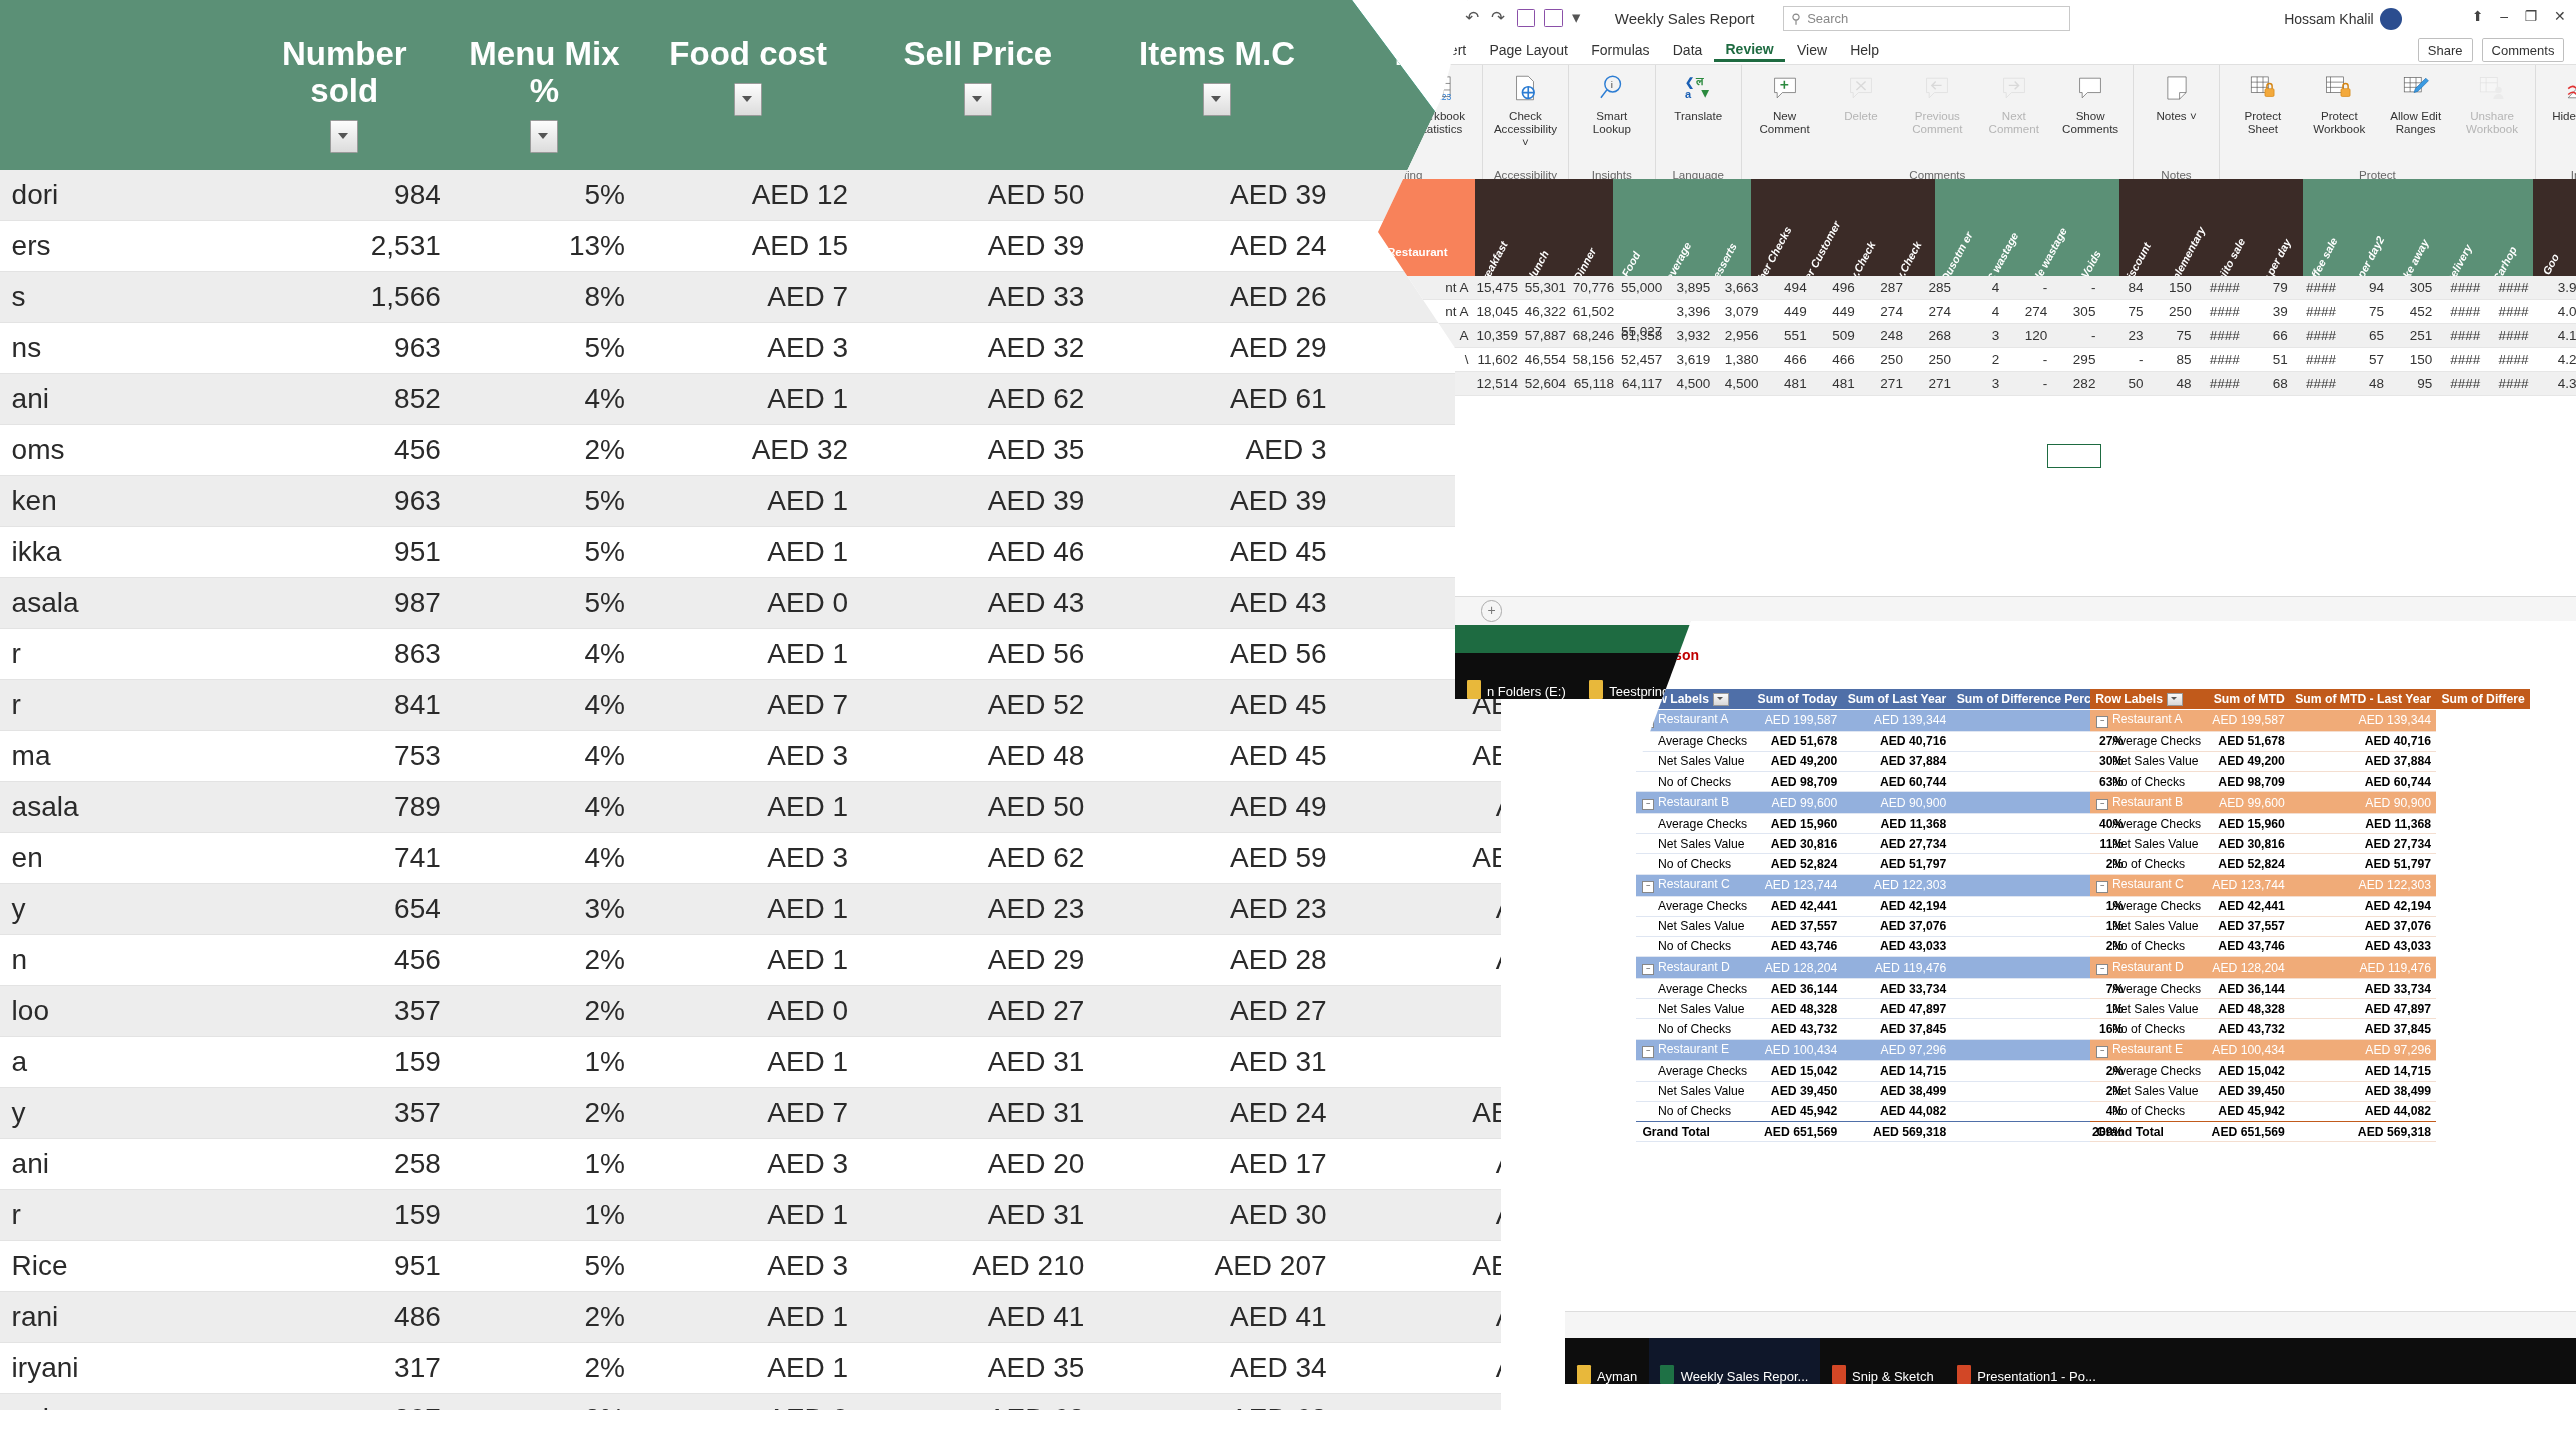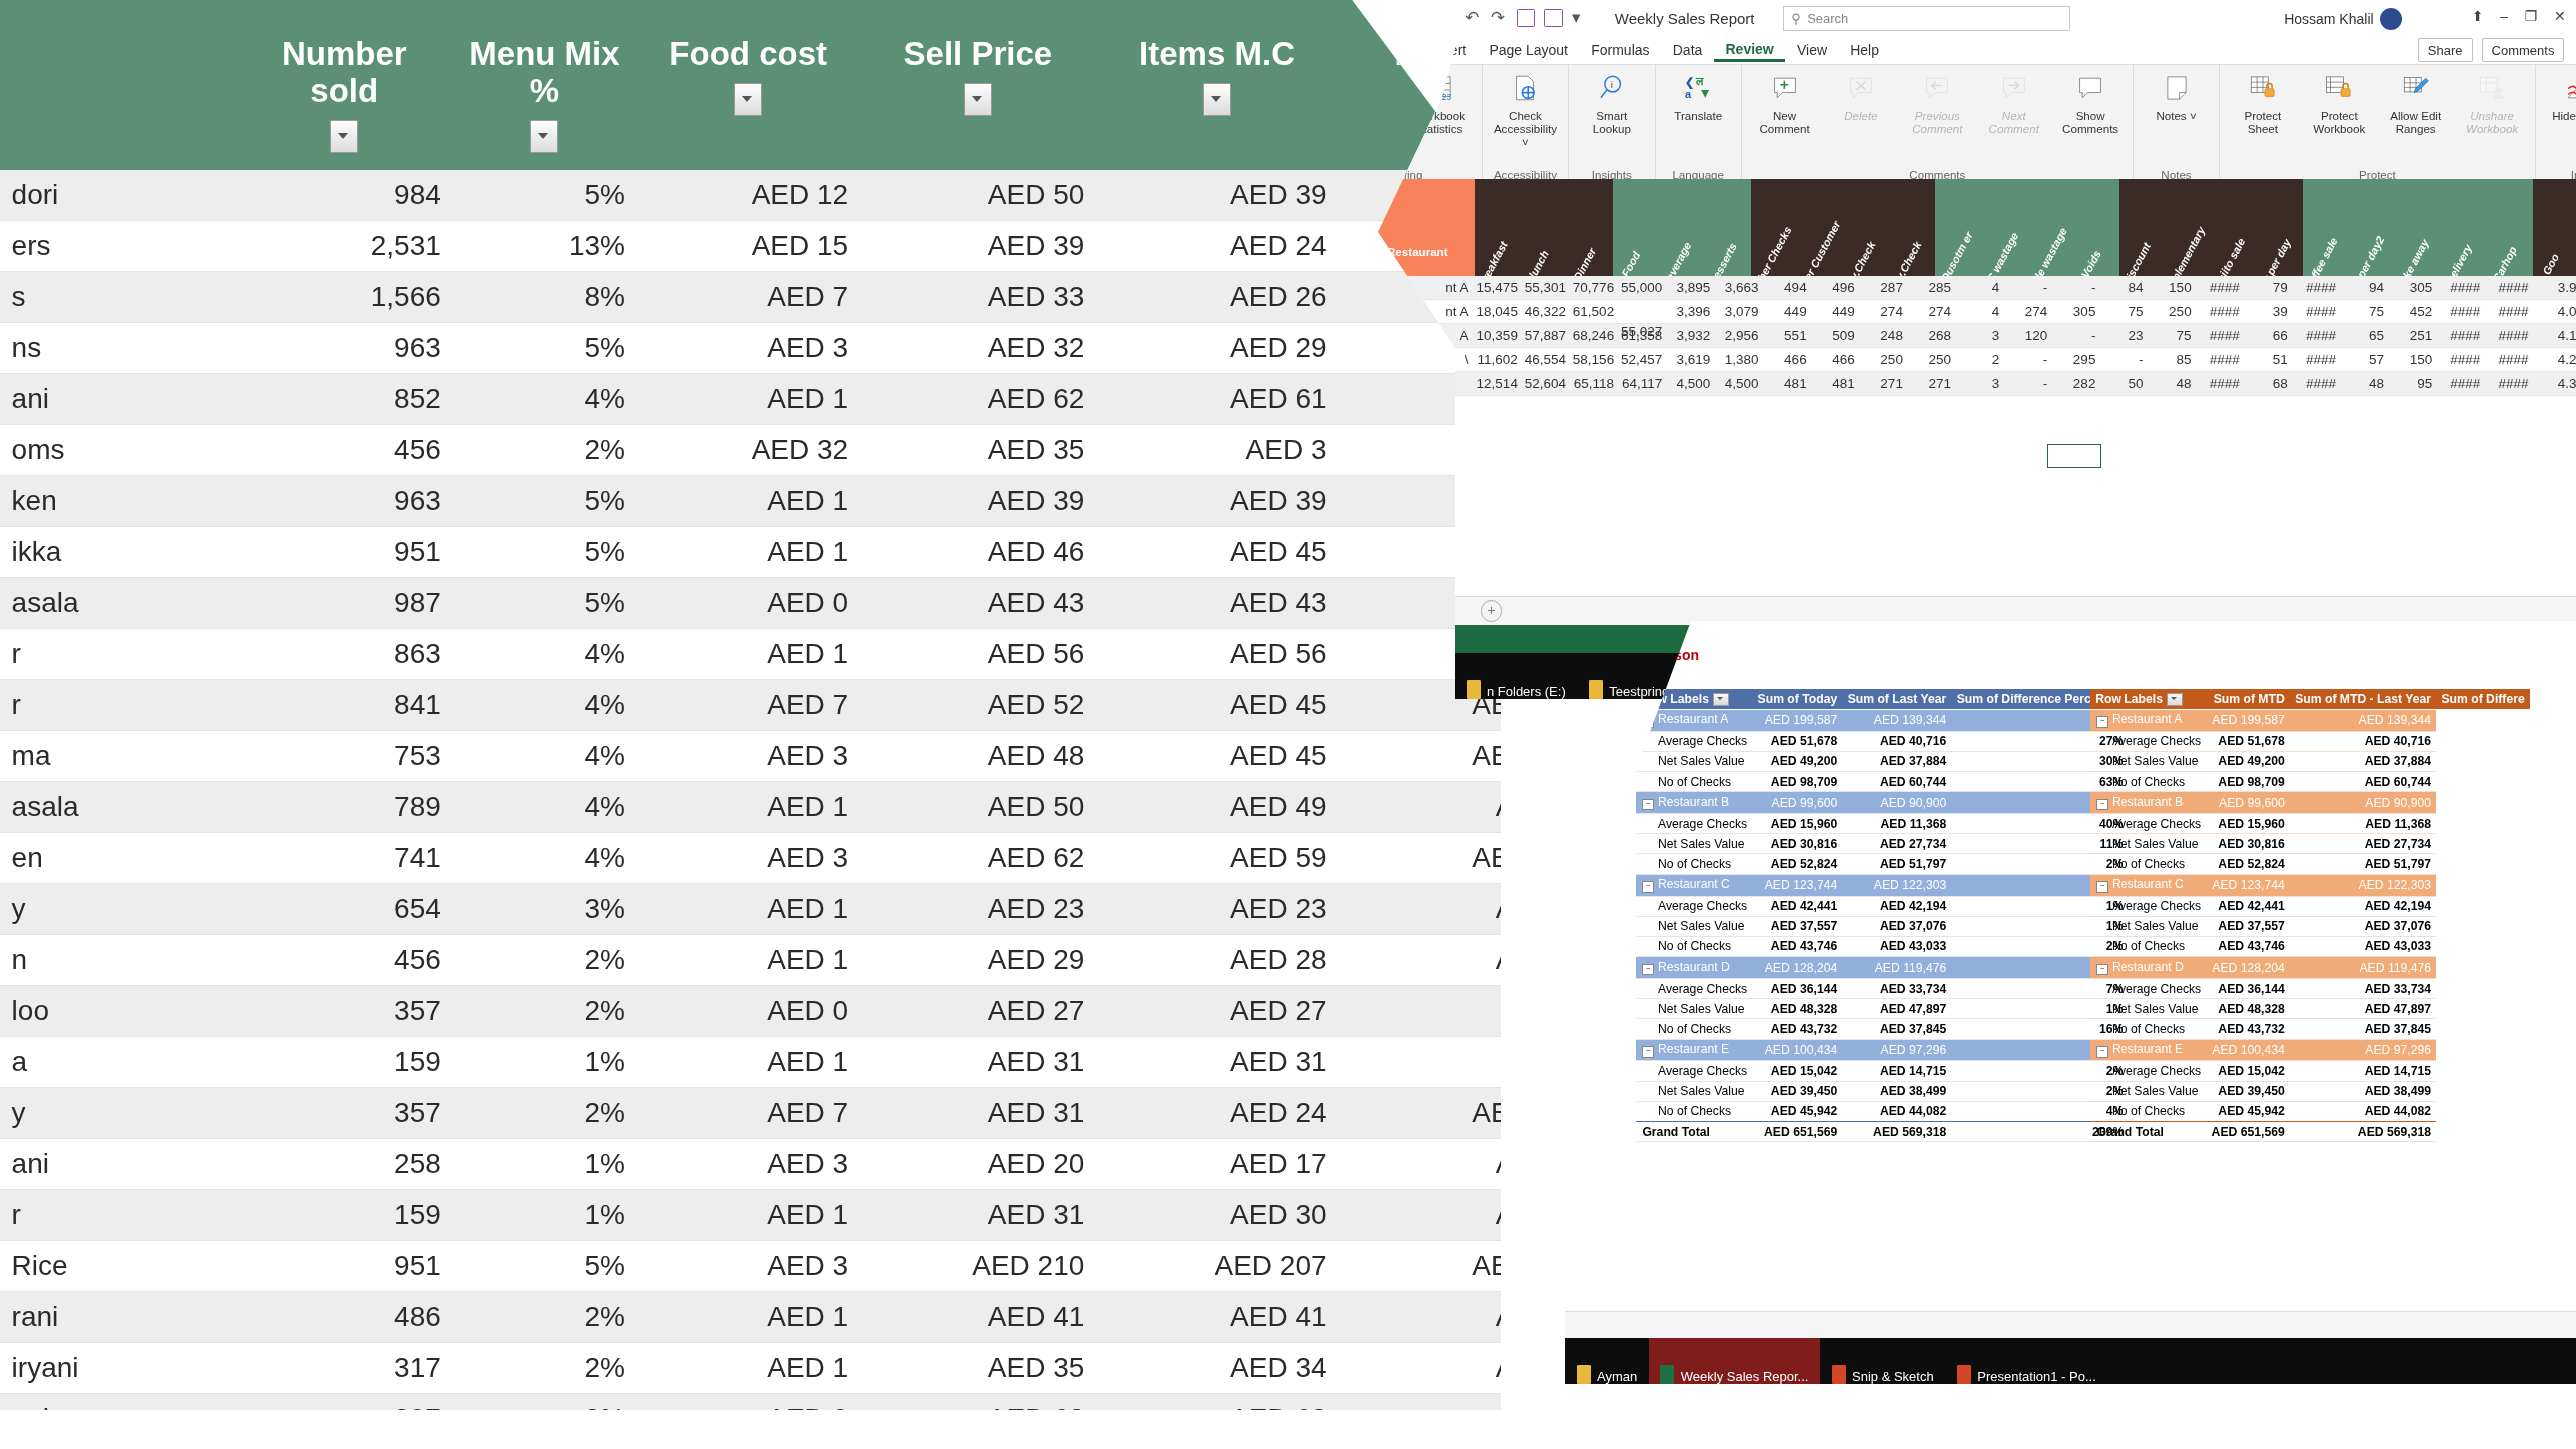--- a/index.html
+++ b/index.html
@@ -63,21 +63,21 @@
   .pillbtn{border:0.6px solid #bfbfbf;padding:3.2px 9px;font-size:13px;color:#333;border-radius:1.9px;}
 
   .ribbon{height:119px;background:#f3f3f3;border-top:0.6px solid #e0e0e0;
       display:flex;align-items:stretch;padding-left:26px;}
   .rgroup{display:flex;flex-direction:column;align-items:center;justify-content:space-between;
       padding:5.2px 7.7px 2.6px 7.7px;border-right:0.6px solid #dcdcdc;}
   .rgroup:last-child{border-right:none;}
   .ritems{display:flex;align-items:flex-start;gap:6.4px;height:85px;}
   .ritem{width:70px;display:flex;flex-direction:column;align-items:center;gap:3.9px;
       font-size:11.6px;color:#333;text-align:center;line-height:1.12;}
-  .ritem.dim{color:#b5b5b5;font-style:italic;}
+  .ritem.dim{color:#b5b5b5;}
   .ricon{height:35px;display:flex;align-items:center;justify-content:center;}
   .glabel{font-size:11.6px;color:#666;padding-top:1.3px;}
 
   
   .minitable{position:absolute;left:84px;top:179px;width:1204px;}
   .mt-head{display:flex;height:97px;}
   .mt-head .cell{position:relative;overflow:hidden;}
   .rot{position:absolute;bottom:9px;left:50%;transform:translateX(-50%) rotate(-62deg);
       transform-origin:center bottom;white-space:nowrap;color:#fff;font-size:11px;
       font-weight:bold;font-style:italic;}
@@ -97,21 +97,21 @@
   .zoomslider{width:129px;height:1.9px;background:#cfe3d6;position:relative;}
   .zoomslider .knob{position:absolute;left:61px;top:-5.2px;width:2.6px;height:12.2px;background:#fff;}
 
   .selcell{position:absolute;left:753px;top:444px;width:52px;height:22px;
       border:1.3px solid #1e6b41;}
 
   
   .taskbar{position:absolute;left:161px;bottom:0;width:1127px;height:46px;background:#0d0d0d;
       display:flex;align-items:center;color:#fff;font-size:13px;}
   .tbitem{display:flex;align-items:flex-end;gap:6.4px;padding:0 11.6px;height:100%;}
-  .tbitem.active{background:#7f1d1d;}
+  .tbitem.active{background:#0f172a;}
   .tbico{width:14px;height:19.3px;border-radius:1.3px;}
   .tray{margin-left:auto;display:flex;align-items:center;gap:11.6px;padding-right:10.3px;font-size:12.2px;}
   .clock{display:flex;flex-direction:column;align-items:center;line-height:1.15;font-size:11.6px;}
 
   
   #pivot-layer{position:absolute;left:1443px;top:621px;width:1133px;height:763px;
       background:#ffffff;overflow:hidden;
       clip-path:polygon(248px 0, 1133px 0, 1133px 763px, 122px 763px, 77px 515px, 167px 219px);
       box-shadow:0 0 10.3px rgba(0,0,0,.2);}
   .pv-title{position:absolute;left:193px;top:26px;color:#c00000;font-size:14px;font-weight:bold;}

